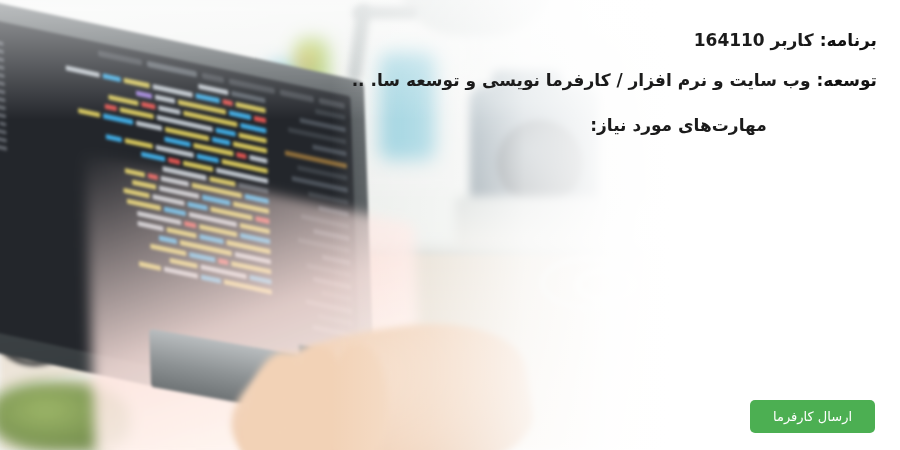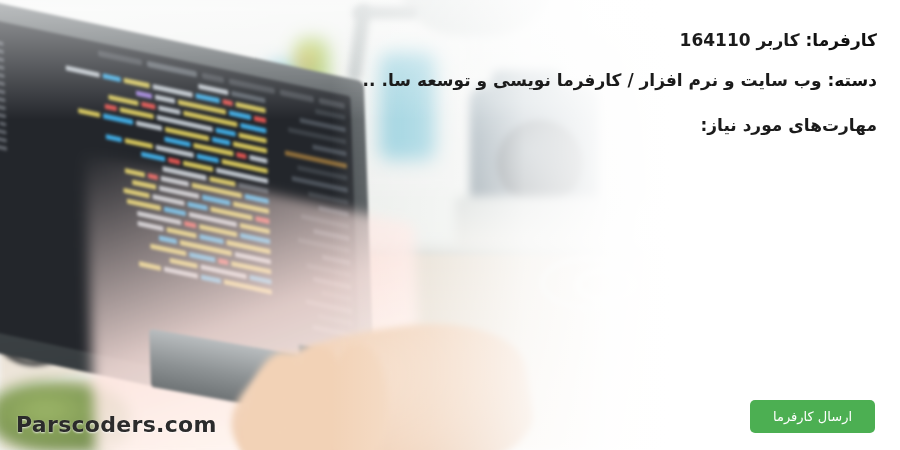--- a/index.html
+++ b/index.html
@@ -244,21 +244,21 @@
     white-space:nowrap;
   }
   .meta-row {
     font-size:17px; line-height:1.5; color:#1b1b1b;
     font-weight:700; margin-bottom:14px; white-space:nowrap;
   }
   .meta-label { font-weight:700; color:#111; }
   .meta-value { font-weight:700; color:#1b1b1b; margin-right:6px; }
   #category-row { position:relative; right:0; }
   #skills-block { margin-top:20px; }
-  #skills-label { font-size:17px; font-weight:700; color:#1b1b1b; line-height:1.5; }
+  #skills-label { font-size:17px; font-weight:700; color:#1b1b1b; line-height:1.5;text-align:center; }
   #skills-value { font-size:17px; font-weight:700; color:#1b1b1b; line-height:1.5; margin-top:4px; }
 
   #bid-button {
     position:absolute; right:25px; top:400px;
     width:125px; height:33px;
     background:#4caf52;
     color:#ffffff;
     border:none; border-radius:5px;
     font-family:"DejaVu Sans","Liberation Sans",sans-serif;
     font-size:13px; font-weight:400;
@@ -497,31 +497,30 @@
       <div class="hand"></div>
       <div class="finger f1"></div>
       <div class="finger f2"></div>
       <div class="finger f3"></div>
     </div>
 
     <div id="photo-fade-top"></div>
     <div id="photo-fade"></div>
   </div>
 
-  <div id="watermark">Parscoders.com</div>
 
   <div id="panel">
 
 
     <div class="meta-row">
-      <span class="meta-label">کارفرما:</span><span class="meta-value">کاربر 164110</span>
+      <span class="meta-label">برنامه:</span><span class="meta-value">کاربر 164110</span>
     </div>
 
     <div class="meta-row" id="category-row">
-      <span class="meta-label">دسته:</span><span class="meta-value">وب سایت و نرم افزار / کارفرما نویسی و توسعه سا. ..</span>
+      <span class="meta-label">توسعه:</span><span class="meta-value">وب سایت و نرم افزار / کارفرما نویسی و توسعه سا. ..</span>
     </div>
 
     <div id="skills-block">
       <div id="skills-label">مهارت‌های مورد نیاز:</div>
     </div>
   </div>
 
   <button id="bid-button">ارسال کارفرما</button>
 
 </div>

